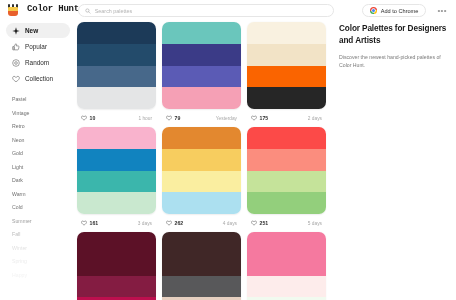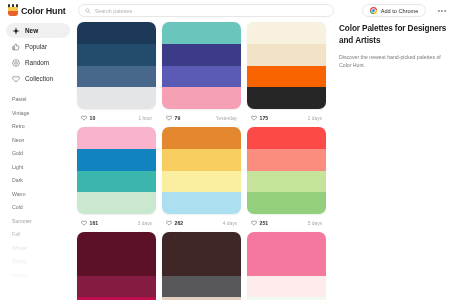--- a/index.html
+++ b/index.html
@@ -17,24 +17,24 @@
   .header {
     height: 21px;
     display: flex;
     align-items: center;
     padding: 0 7px;
     background: #ffffff;
     position: relative;
   }
   .brand {
     display: flex;
-    align-items: center;
-    gap: 2px;
+    gap: 8px;
     width: 68px;
     flex: 0 0 auto;
+    font-family: Liberation Mono, monospace;
   }
   .logo-mark {
     width: 12px; height: 13px;
     position: relative;
     flex: 0 0 auto;
   }
   .logo-mark .cup {
     position: absolute;
     left: 1px; top: 3px;
     width: 10px; height: 9px;

